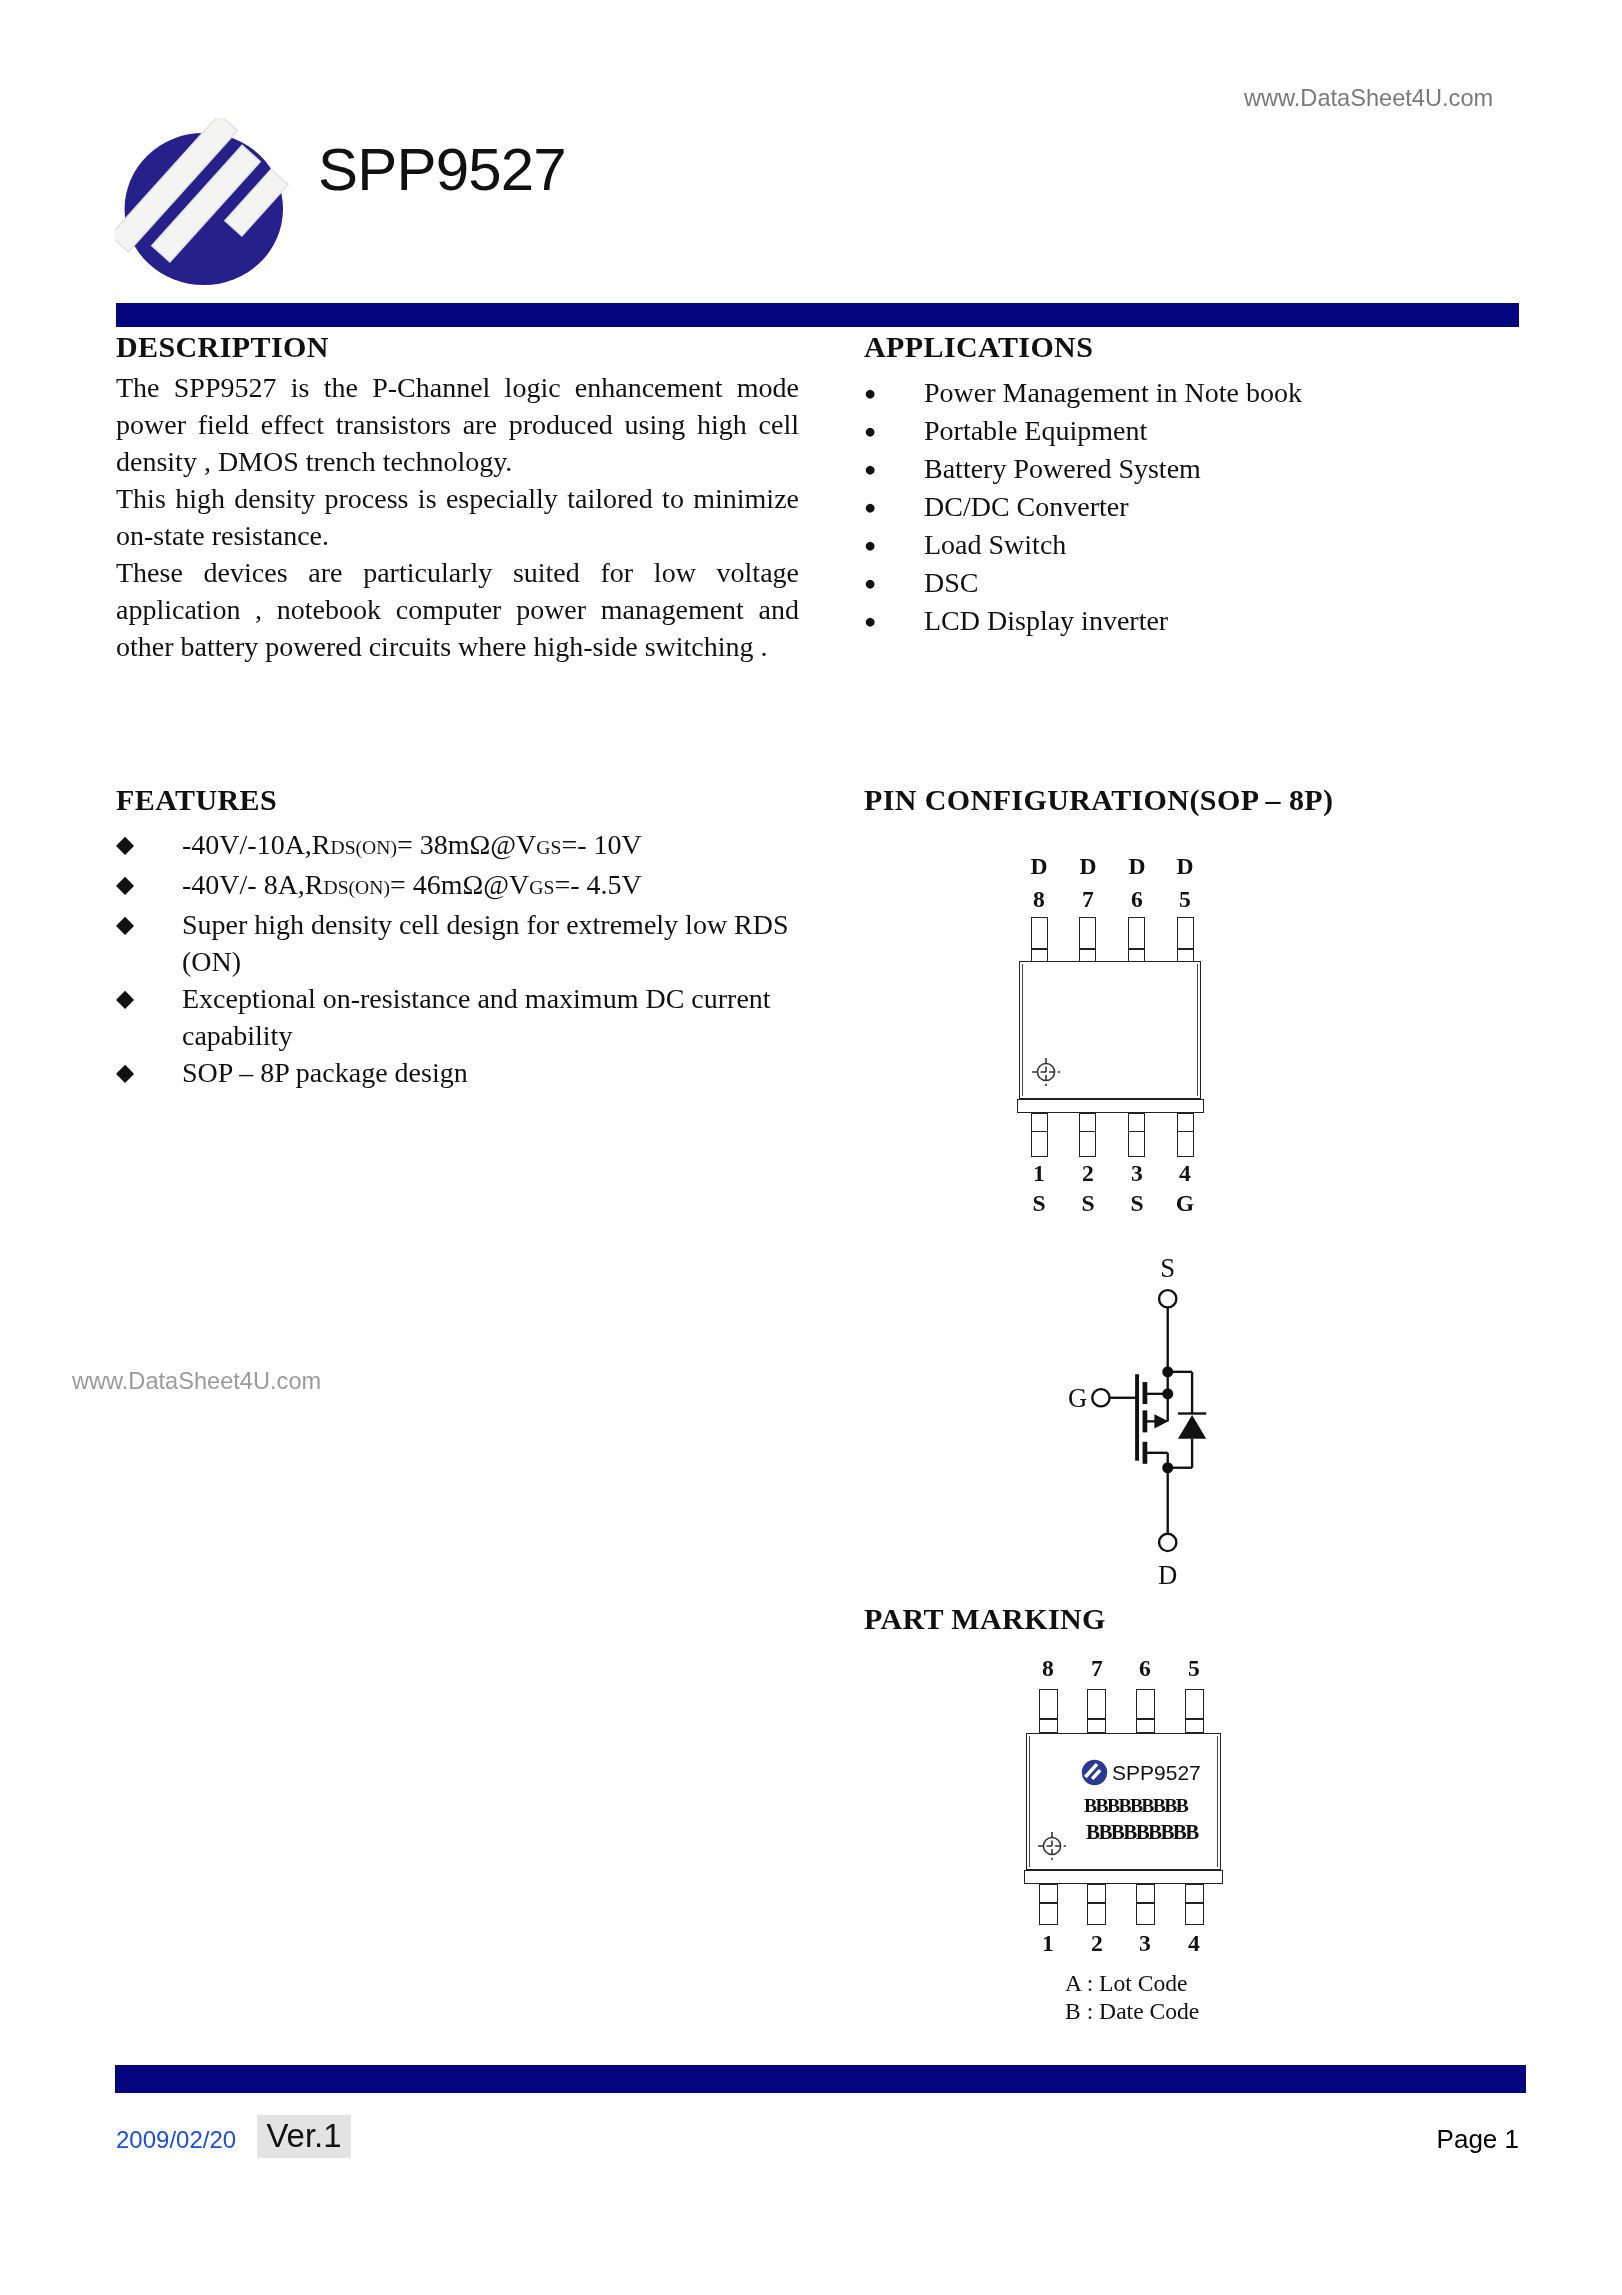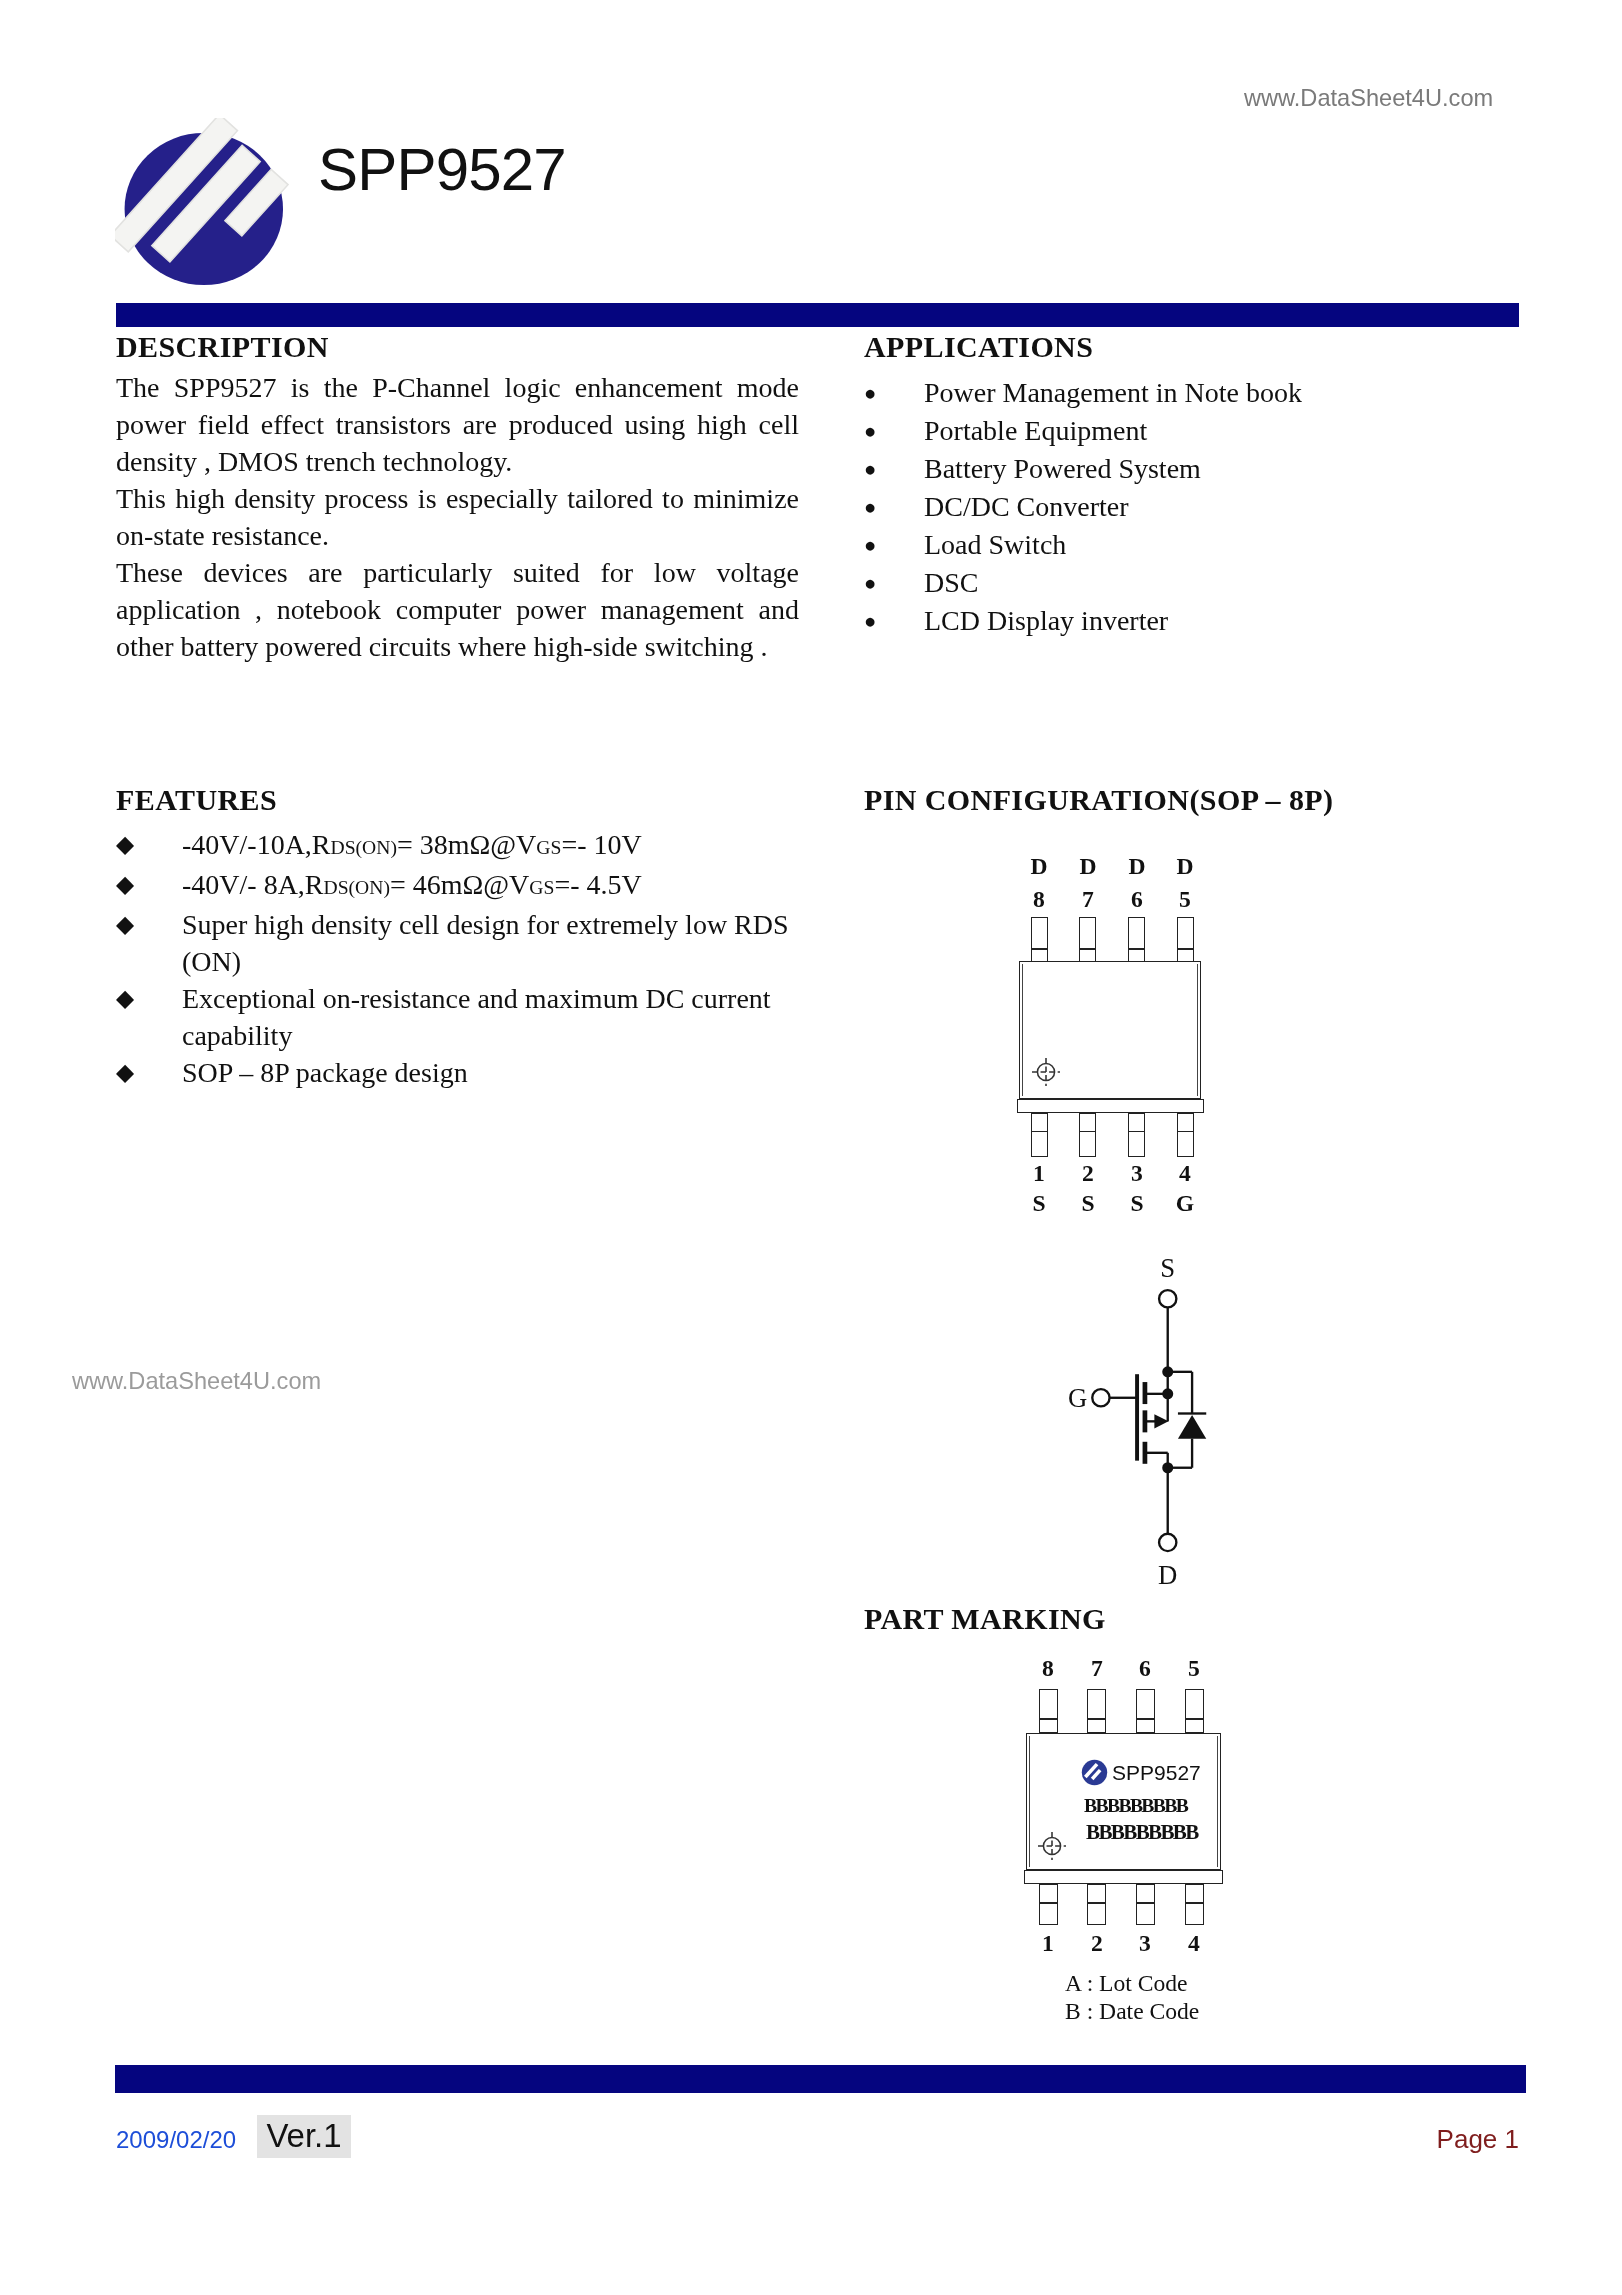--- a/index.html
+++ b/index.html
@@ -267,16 +267,16 @@
   <div class="abs serif b" style="left:1065px;top:1970px;font-size:23.6px;line-height:27.5px;">
     <div>A : Lot  Code</div>
     <div>B : Date Code</div>
   </div>
 
   <div class="abs sans" style="left:72px;top:1368px;font-size:23.6px;color:#9b9b9b;">www.DataSheet4U.com</div>
 
   <div class="abs navybar" style="left:115px;top:2065px;width:1411px;height:28px;"></div>
   <div class="abs sans" style="left:116px;top:2126px;font-size:24px;color:#1d4ed8;">2009/02/20</div>
   <div class="abs sans b" style="left:242px;top:2115px;font-size:33px;background:#e3e3e3;padding:2.4px 9.4px;margin-left:15px;">Ver.1</div>
-  <div class="abs sans" style="right:104px;top:2124px;font-size:26px;color:#7f1d1d;">Page 1</div>
+  <div class="abs sans" style="right:104px;top:2124px;font-size:26px;color:#000000;">Page 1</div>
 
 </div>
 
 
 </body></html>

